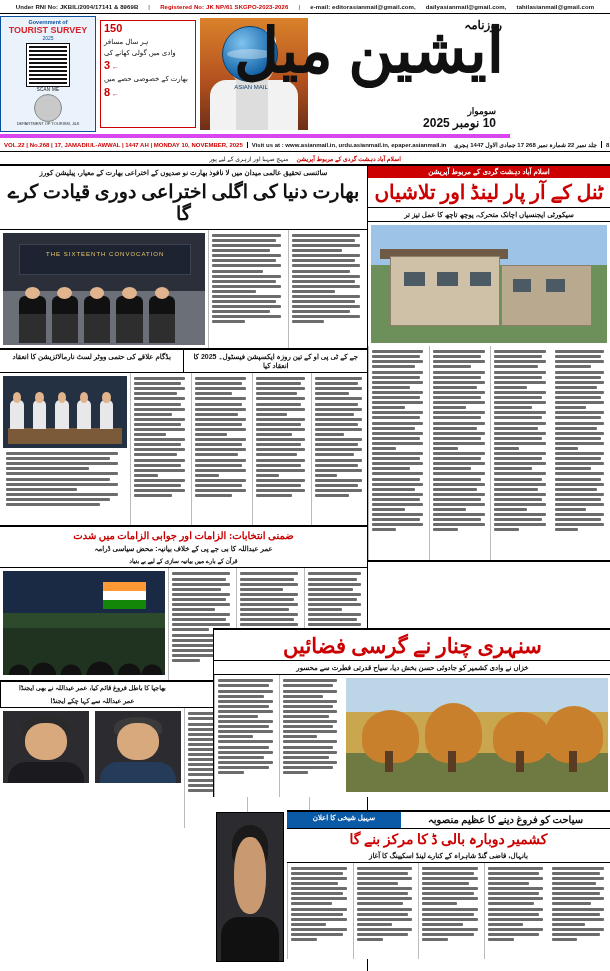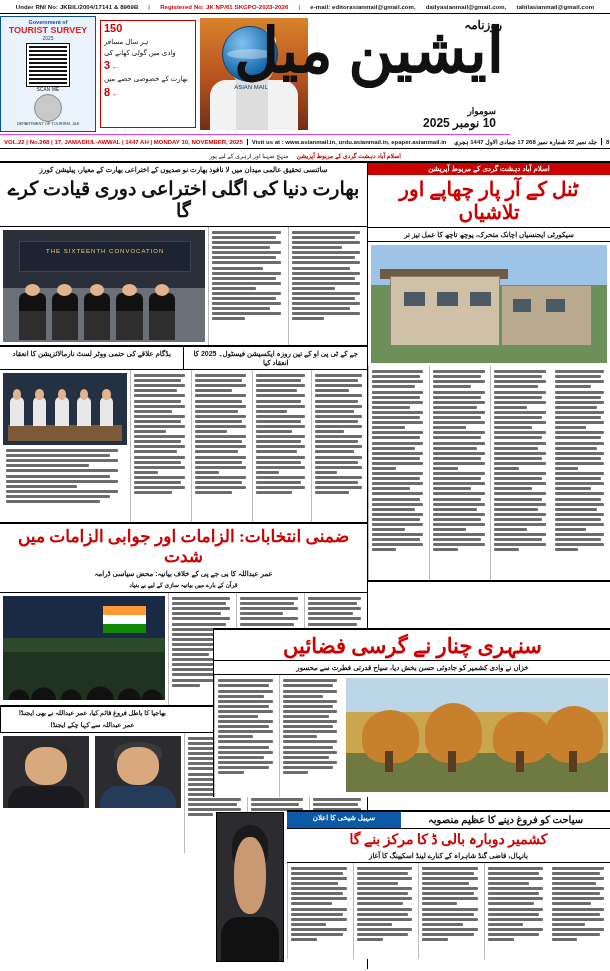--- a/index.html
+++ b/index.html
@@ -17,21 +17,21 @@
   .topbar{
     height:13px;width:610px;border-bottom:1px solid #000;
     display:flex;align-items:center;justify-content:center;gap:10px;
     font-size:6px;font-weight:bold;letter-spacing:0.1px;
   }
   .topbar .seg{white-space:nowrap;}
   .topbar .red{color:#c00;}
   .topbar .sep{color:#777;}
 
   
-  .masthead{position:relative;height:120px;width:510px;border-bottom:1px solid #d946ef;overflow:hidden;}
+  .masthead{position:relative;height:120px;width:510px;border-bottom:4px solid #d946ef;overflow:hidden;}
   .mh-left{position:absolute;left:0;top:2px;width:96px;height:116px;
     border:1px solid #0a4f9c;box-sizing:border-box;background:#eaf2fb;}
   .mh-left .ttl{font-size:5.5px;color:#0a4f9c;text-align:center;padding:2px 1px 0;line-height:1.15;font-weight:bold;}
   .mh-left .bigttl{font-size:9px;color:#d8232a;font-weight:bold;text-align:center;line-height:1;margin-top:1px;}
   .mh-left .yr{font-size:5px;text-align:center;color:#0a4f9c;}
   .qr{width:38px;height:38px;margin:3px auto 0;background:
      repeating-linear-gradient(0deg,#111 0 2px,#fff 2px 4px),
      repeating-linear-gradient(90deg,#111 0 2px,transparent 2px 4px);
      border:2px solid #fff;outline:1px solid #111;}
   .mh-left .scan{font-size:4.5px;text-align:center;color:#111;margin-top:1px;letter-spacing:.3px;}
@@ -421,21 +421,21 @@
             <div class="tl w95"></div>
             <div class="tl w45"></div>
           <div class="tl w95"></div>
             <div class="tl w88"></div>
             <div class="tl w95"></div>
             <div class="tl w70"></div>
         </div>
       </div>
       <div class="rule2"></div>
 
-      <div class="hdl hl-red" style="font-size:17px;padding:3px 4px 1px;">ضمنی انتخابات: الزامات اور جوابی الزامات میں شدت</div>
+      <div class="hdl hl-red" style="font-size:10px;padding:3px 4px 1px;">ضمنی انتخابات: الزامات اور جوابی الزامات میں شدت</div>
       <div class="kicker">عمر عبداللہ کا بی جے پی کے خلاف بیانیہ: محض سیاسی ڈرامہ</div>
       <div class="kicker" style="font-size:6px;">قرآن کے بارے میں بیانیہ سازی کے لیے بے بنیاد</div>
       <div class="rule"></div>
 
       <div class="flexrow" style="height:112px;">
         <div style="width:168px;padding:3px;">
           <div class="ph art-rally" style="width:162px;height:104px;">
             <div class="flag"></div>
             <div class="crowd"></div>
           </div>
@@ -579,21 +579,21 @@
             <div class="tl w88"></div>
             <div class="tl w95"></div>
             <div class="tl w45"></div>
         </div>
       </div>
     </div>
 
     <div class="colR">
 
       <div class="banner-red">اسلام آباد دہشت گردی کے مربوط آپریشن</div>
-      <div class="hdl hl-red" style="font-size:20px;padding:3px 4px;">ٹنل کے آر پار چھاپے اور تلاشیاں</div>
+      <div class="hdl hl-red" style="font-size:20px;padding:3px 4px;">ٹنل کے آر پار لینڈ اور تلاشیاں</div>
       <div class="rule"></div>
       <div class="kicker">سیکورٹی ایجنسیاں اچانک متحرک، پوچھ تاچھ کا عمل تیز تر</div>
       <div class="rule"></div>
 
       <div style="padding:3px;">
         <div class="ph art-house" style="width:236px;height:118px;">
           <div class="roof"></div>
           <div class="h1"></div>
           <div class="h2"></div>
           <div class="win" style="left:14%;top:40%;width:9%;height:12%"></div>

